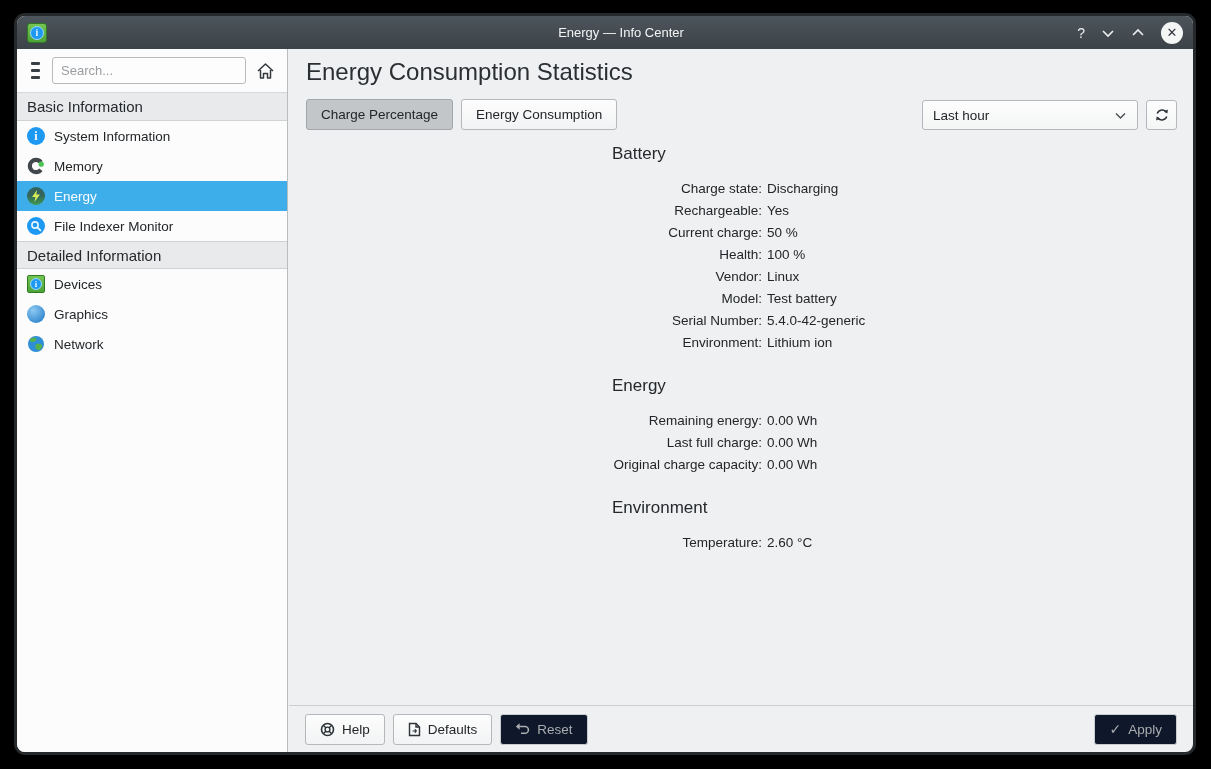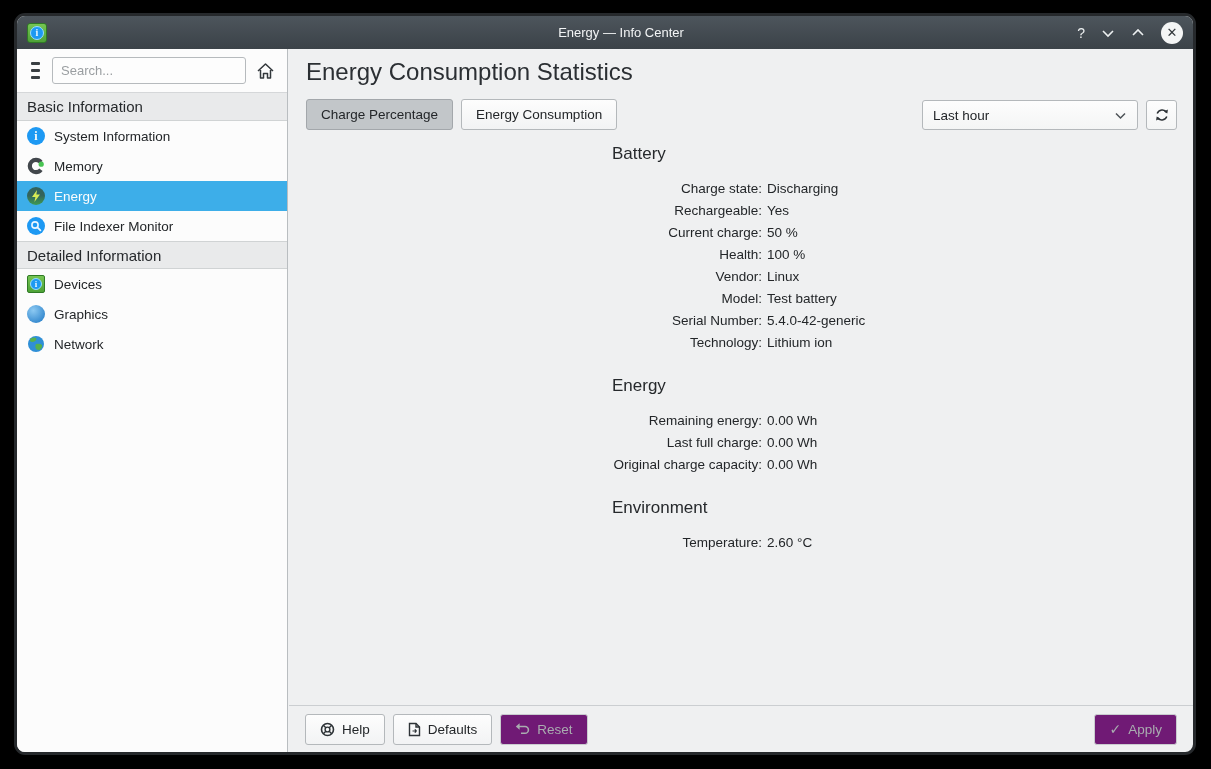--- a/index.html
+++ b/index.html
@@ -94,21 +94,21 @@
   }
   .view-tabs { position:absolute; left:17px; top:50px; display:flex; gap:8px; }
   .btn {
     height:31px; border:1px solid #b4b8bb; border-radius:3px;
     background:linear-gradient(#fdfdfd,#f2f3f4);
     font-size:13.5px; color:#232629; padding:0 14px; cursor:pointer;
     display:flex; align-items:center; gap:7px;
     font-family:"Liberation Sans","DejaVu Sans",sans-serif;
   }
   .btn.pressed { background:#c2c6c9; border-color:#a3a7ab; }
-  .btn.disabled { background:#701a75; border-color:#c9cccf; color:#a9adb0; cursor:default; }
+  .btn.disabled { background:#0f172a; border-color:#c9cccf; color:#a9adb0; cursor:default; }
 
   .period-controls { position:absolute; right:16px; top:51px; display:flex; gap:8px; }
   .combo {
     width:216px; height:30px; border:1px solid #b4b8bb; border-radius:3px;
     background:linear-gradient(#fdfdfd,#f4f5f5);
     display:flex; align-items:center; padding:6px 10px; font-size:13.5px; color:#232629; cursor:pointer;
   }
   .combo .chev { margin-left:auto; }
   .icon-btn {
     width:31px; height:30px; border:1px solid #b4b8bb; border-radius:3px;
@@ -281,21 +281,21 @@
         </div>
       <div class="form-row">
           <span class="lbl">Model:</span>
           <span class="val">Test battery</span>
         </div>
       <div class="form-row">
           <span class="lbl">Serial Number:</span>
           <span class="val">5.4.0-42-generic</span>
         </div>
       <div class="form-row">
-          <span class="lbl">Technology:</span>
+          <span class="lbl">Environment:</span>
           <span class="val">Lithium ion</span>
         </div>
 
       <div class="group-title spaced">Energy</div>
       <div class="form-row">
           <span class="lbl">Remaining energy:</span>
           <span class="val">0.00 Wh</span>
         </div>
       <div class="form-row">
           <span class="lbl">Last full charge:</span>

